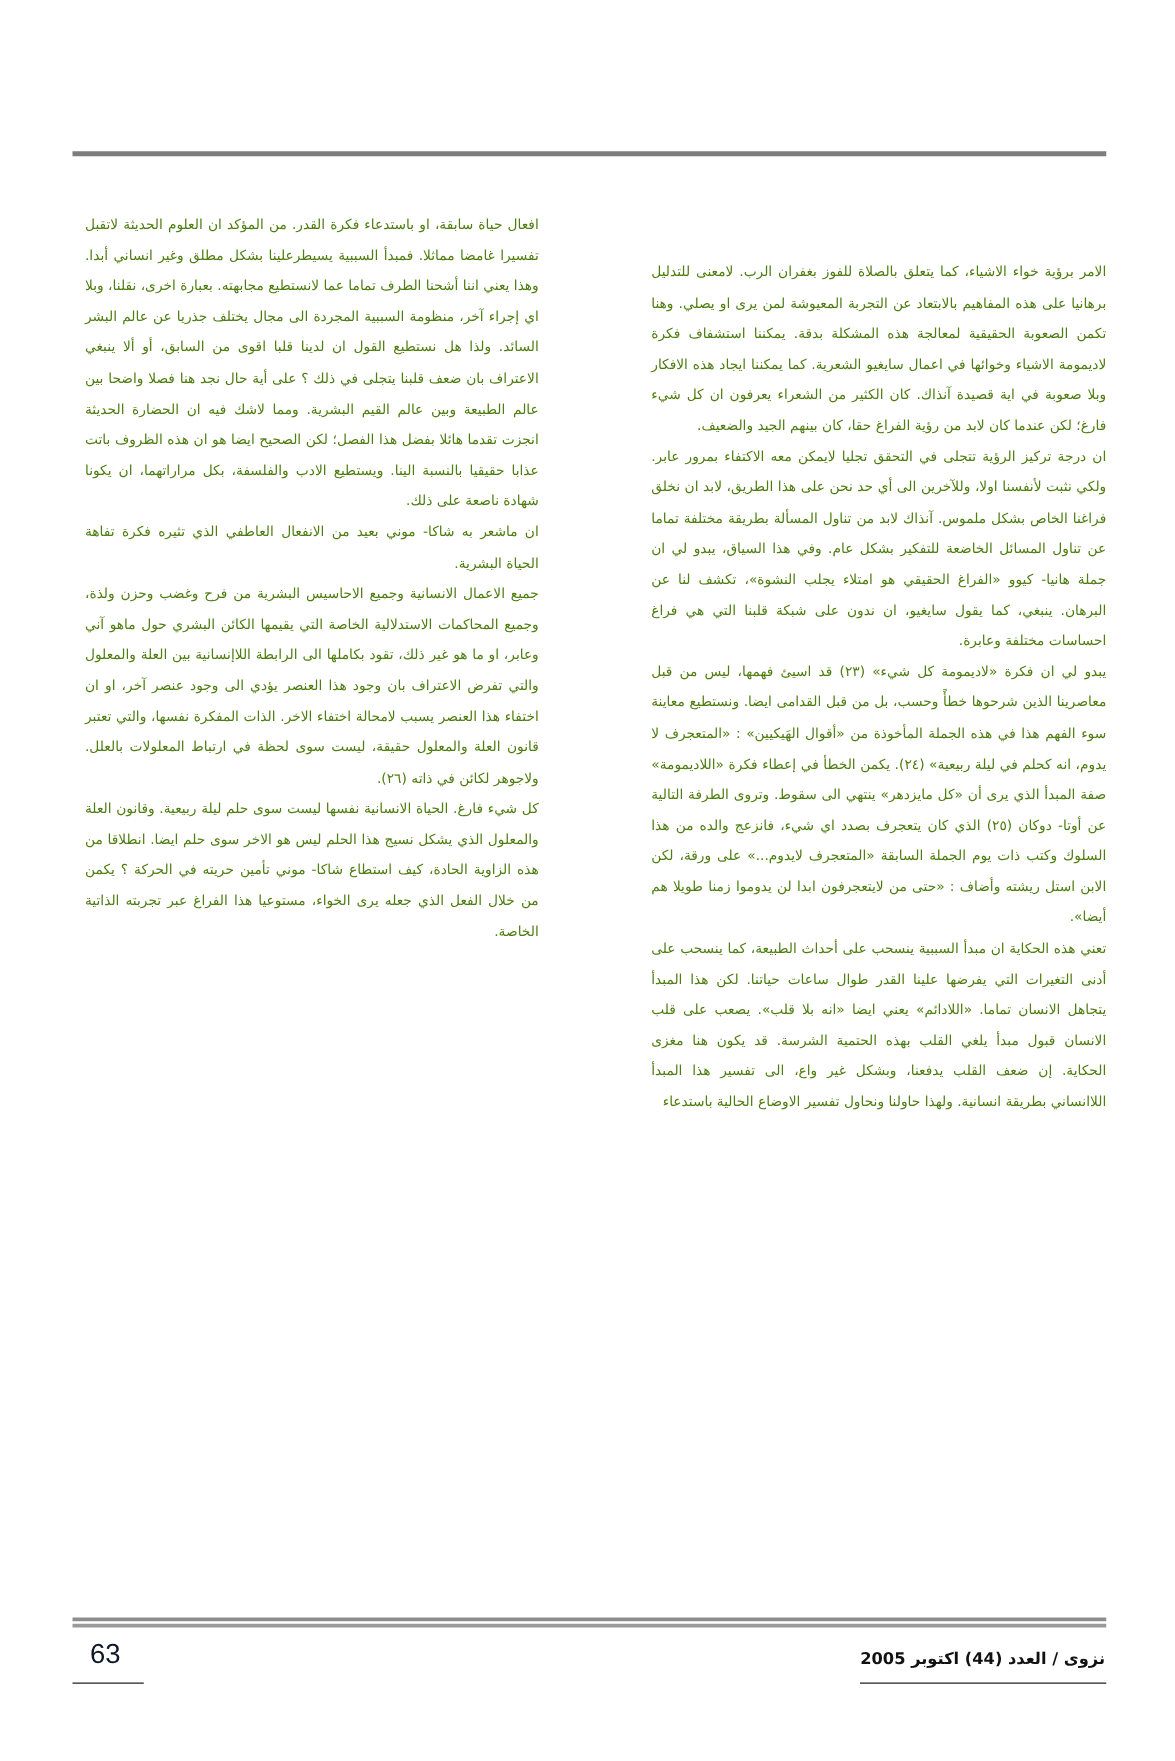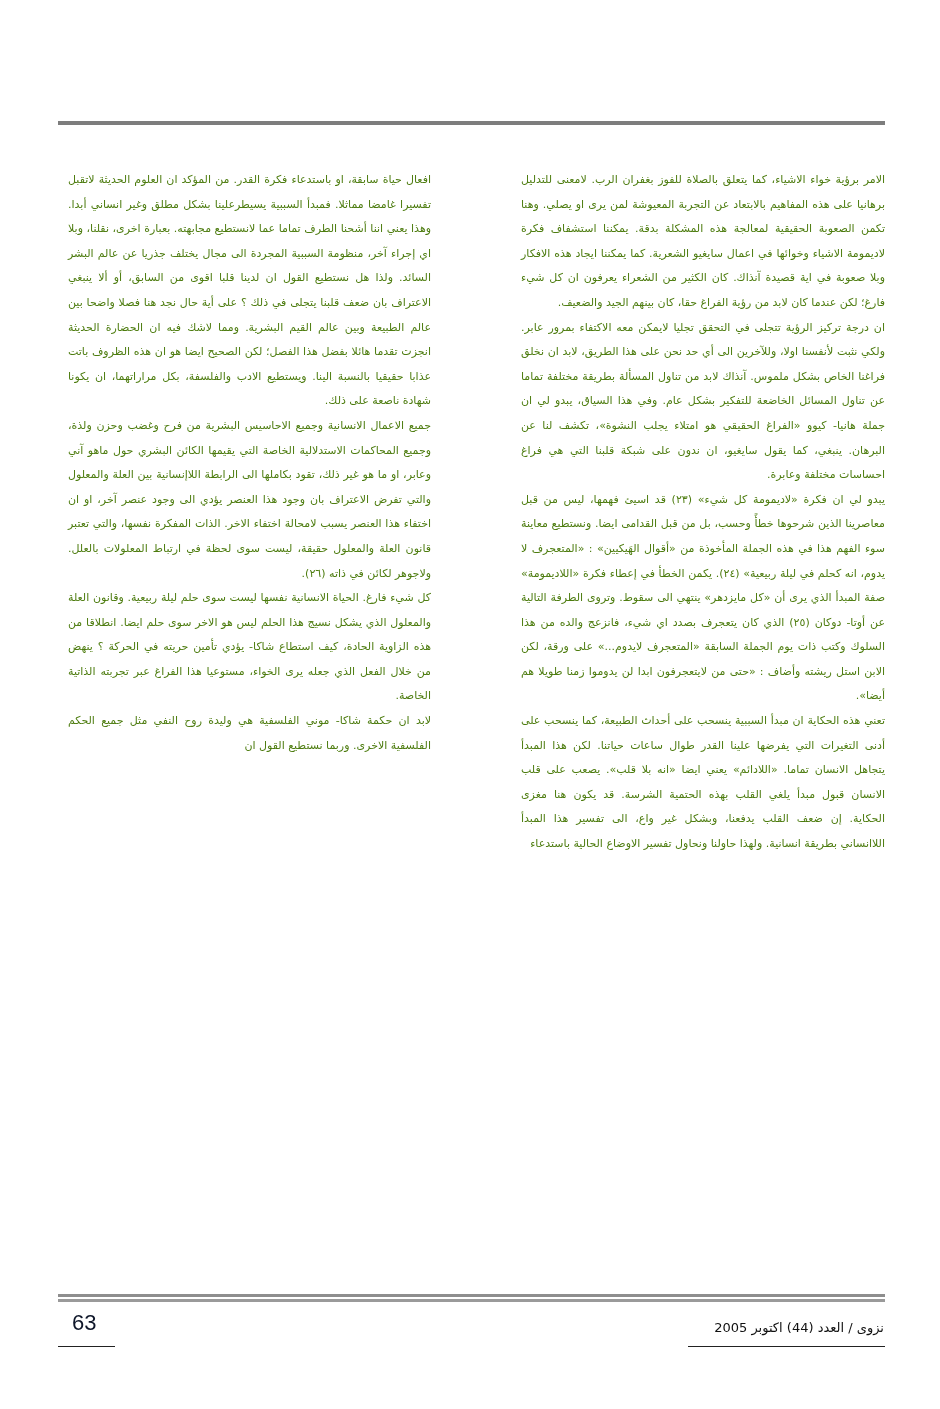--- a/index.html
+++ b/index.html
@@ -1,50 +1,50 @@
 <!DOCTYPE html>
 <html><head>
 <meta charset="utf-8">
 <style>
   html, body { margin: 0; padding: 0; background: #ffffff; }
   body { width: 940px; height: 1409px; position: relative; overflow: hidden;
          font-family: "DejaVu Sans", "Liberation Sans", sans-serif; color: #111; }
   .top-rule { position: absolute; left: 58px; top: 121px; width: 827px; height: 4px; background: #7d7d7d; }
   .col { position: absolute; top: 168px; direction: rtl; text-align: justify;
          font-size: 11px; line-height: 24.6px; color: #4d7c0f; }
-  .col-right { left: 521px; width: 364px; }
+  .col-right { left: 521px; width: 364px; margin-top: 38px; }
   .col-left  { left: 68px;  width: 363px; }
   .col p { margin: 0; text-align-last: right; }
   .foot-rule { position: absolute; left: 58px; width: 827px; background: #8e8e8e; }
   .foot-rule.a { top: 1294px; height: 3px; }
   .foot-rule.b { top: 1299px; height: 3px; background: #9a9a9a; }
   .page-num { position: absolute; left: 72px; top: 1310px; font-family: "Liberation Sans", sans-serif;
               font-size: 22px; color: #0f172a; }
   .page-num-line { position: absolute; left: 58px; top: 1346px; width: 57px; height: 1px; background: #222; }
-  .masthead { position: absolute; right: 56px; top: 1320px; direction: rtl; font-weight: normal;
+  .masthead { position: absolute; right: 56px; top: 1320px; direction: rtl; font-weight: bold;
               font-size: 13px; color: #111; white-space: nowrap; font-family: "DejaVu Sans", sans-serif; text-align: right; }
   .masthead-line { position: absolute; left: 688px; top: 1346px; width: 197px; height: 1px; background: #222; }
 </style>
 </head>
 <body>
 
 <div class="top-rule"></div>
 
 <div class="col col-right">
   <p>الامر برؤية خواء الاشياء، كما يتعلق بالصلاة للفوز بغفران الرب. لامعنى للتدليل برهانيا على هذه المفاهيم بالابتعاد عن التجربة المعيوشة لمن يرى او يصلي. وهنا تكمن الصعوبة الحقيقية لمعالجة هذه المشكلة بدقة. يمكننا استشفاف فكرة لاديمومة الاشياء وخوائها في اعمال سايغيو الشعرية. كما يمكننا ايجاد هذه الافكار وبلا صعوبة في اية قصيدة آنذاك. كان الكثير من الشعراء يعرفون ان كل شيء فارغ؛ لكن عندما كان لابد من رؤية الفراغ حقا، كان بينهم الجيد والضعيف.</p>
   <p>ان درجة تركيز الرؤية تتجلى في التحقق تجليا لايمكن معه الاكتفاء بمرور عابر. ولكي نثبت لأنفسنا اولا، وللآخرين الى أي حد نحن على هذا الطريق، لابد ان نخلق فراغنا الخاص بشكل ملموس. آنذاك لابد من تناول المسألة بطريقة مختلفة تماما عن تناول المسائل الخاضعة للتفكير بشكل عام. وفي هذا السياق، يبدو لي ان جملة هانيا- كيوو «الفراغ الحقيقي هو امتلاء يجلب النشوة»، تكشف لنا عن البرهان. ينبغي، كما يقول سايغيو، ان ندون على شبكة قلبنا التي هي فراغ احساسات مختلفة وعابرة.</p>
   <p>يبدو لي ان فكرة «لاديمومة كل شيء» (٢٣) قد اسيئ فهمها، ليس من قبل معاصرينا الذين شرحوها خطأً وحسب، بل من قبل القدامى ايضا. ونستطيع معاينة سوء الفهم هذا في هذه الجملة المأخوذة من «أقوال الهَيكيين» : «المتعجرف لا يدوم، انه كحلم في ليلة ربيعية» (٢٤). يكمن الخطأ في إعطاء فكرة «اللاديمومة» صفة المبدأ الذي يرى أن «كل مايزدهر» ينتهي الى سقوط. وتروى الطرفة التالية عن أوتا- دوكان (٢٥) الذي كان يتعجرف بصدد اي شيء، فانزعج والده من هذا السلوك وكتب ذات يوم الجملة السابقة «المتعجرف لايدوم...» على ورقة، لكن الابن استل ريشته وأضاف : «حتى من لايتعجرفون ابدا لن يدوموا زمنا طويلا هم أيضا».</p>
   <p>تعني هذه الحكاية ان مبدأ السببية ينسحب على أحداث الطبيعة، كما ينسحب على أدنى التغيرات التي يفرضها علينا القدر طوال ساعات حياتنا. لكن هذا المبدأ يتجاهل الانسان تماما. «اللادائم» يعني ايضا «انه بلا قلب». يصعب على قلب الانسان قبول مبدأ يلغي القلب بهذه الحتمية الشرسة. قد يكون هنا مغزى الحكاية. إن ضعف القلب يدفعنا، وبشكل غير واع، الى تفسير هذا المبدأ اللاانساني بطريقة انسانية. ولهذا حاولنا ونحاول تفسير الاوضاع الحالية باستدعاء</p>
 </div>
 
 <div class="col col-left">
   <p>افعال حياة سابقة، او باستدعاء فكرة القدر. من المؤكد ان العلوم الحديثة لاتقبل تفسيرا غامضا مماثلا. فمبدأ السببية يسيطرعلينا بشكل مطلق وغير انساني أبدا. وهذا يعني اننا أشحنا الطرف تماما عما لانستطيع مجابهته. بعبارة اخرى، نقلنا، وبلا اي إجراء آخر، منظومة السببية المجردة الى مجال يختلف جذريا عن عالم البشر السائد. ولذا هل نستطيع القول ان لدينا قلبا اقوى من السابق، أو ألا ينبغي الاعتراف بان ضعف قلبنا يتجلى في ذلك ؟ على أية حال نجد هنا فصلا واضحا بين عالم الطبيعة وبين عالم القيم البشرية. ومما لاشك فيه ان الحضارة الحديثة انجزت تقدما هائلا بفضل هذا الفصل؛ لكن الصحيح ايضا هو ان هذه الظروف باتت عذابا حقيقيا بالنسبة الينا. ويستطيع الادب والفلسفة، بكل مراراتهما، ان يكونا شهادة ناصعة على ذلك.</p>
+  <p>ان ماشعر به شاكا- موني بعيد من الانفعال العاطفي الذي تثيره فكرة تفاهة الحياة البشرية.</p>
   <p>جميع الاعمال الانسانية وجميع الاحاسيس البشرية من فرح وغضب وحزن ولذة، وجميع المحاكمات الاستدلالية الخاصة التي يقيمها الكائن البشري حول ماهو آني وعابر، او ما هو غير ذلك، تقود بكاملها الى الرابطة اللاإنسانية بين العلة والمعلول والتي تفرض الاعتراف بان وجود هذا العنصر يؤدي الى وجود عنصر آخر، او ان اختفاء هذا العنصر يسبب لامحالة اختفاء الاخر. الذات المفكرة نفسها، والتي تعتبر قانون العلة والمعلول حقيقة، ليست سوى لحظة في ارتباط المعلولات بالعلل. ولاجوهر لكائن في ذاته (٢٦).</p>
-  <p>كل شيء فارغ. الحياة الانسانية نفسها ليست سوى حلم ليلة ربيعية. وقانون العلة والمعلول الذي يشكل نسيج هذا الحلم ليس هو الاخر سوى حلم ايضا. انطلاقا من هذه الزاوية الحادة، كيف استطاع شاكا- يؤدي تأمين حريته في الحركة ؟ ينهض من خلال الفعل الذي جعله يرى الخواء، مستوعيا هذا الفراغ عبر تجربته الذاتية الخاصة.</p>
-  <p>لابد ان حكمة شاكا- موني الفلسفية هي وليدة روح النفي مثل جميع الحكم الفلسفية الاخرى. وربما نستطيع القول ان</p>
+  <p>كل شيء فارغ. الحياة الانسانية نفسها ليست سوى حلم ليلة ربيعية. وقانون العلة والمعلول الذي يشكل نسيج هذا الحلم ليس هو الاخر سوى حلم ايضا. انطلاقا من هذه الزاوية الحادة، كيف استطاع شاكا- موني تأمين حريته في الحركة ؟ يكمن من خلال الفعل الذي جعله يرى الخواء، مستوعيا هذا الفراغ عبر تجربته الذاتية الخاصة.</p>
 </div>
 
 <div class="foot-rule a"></div>
 <div class="foot-rule b"></div>
 
 <div class="page-num">63</div>
 <div class="page-num-line"></div>
 
 <div class="masthead">نزوى / العدد (44) اكتوبر 2005</div>
 <div class="masthead-line"></div>

